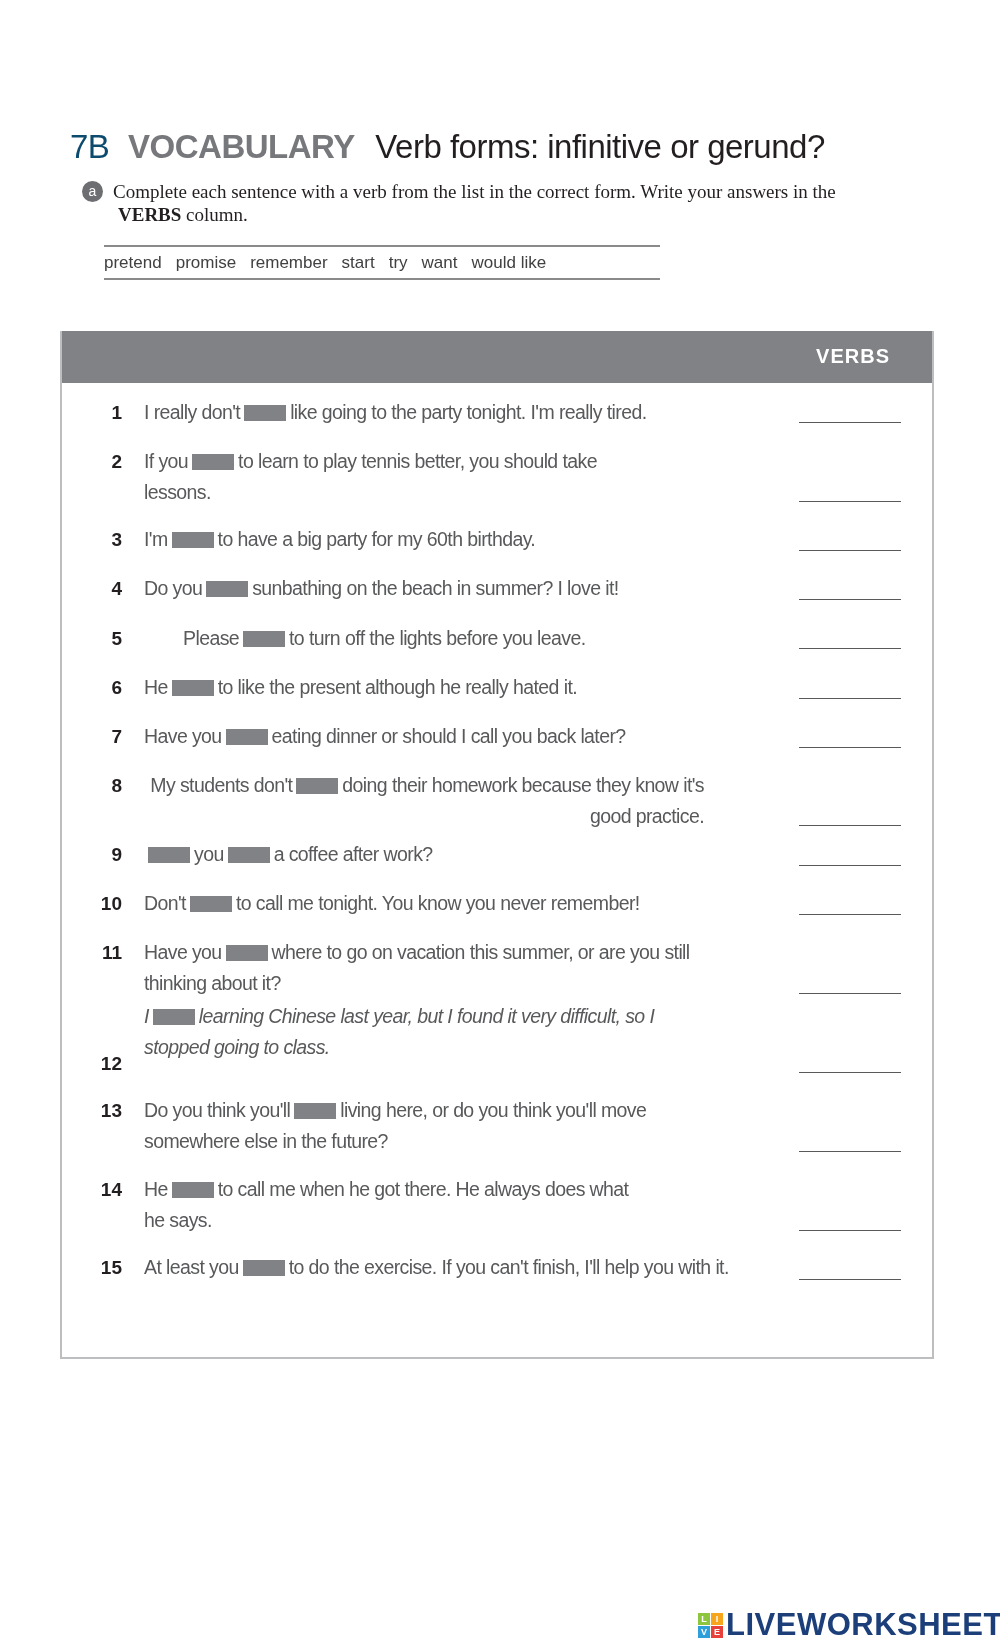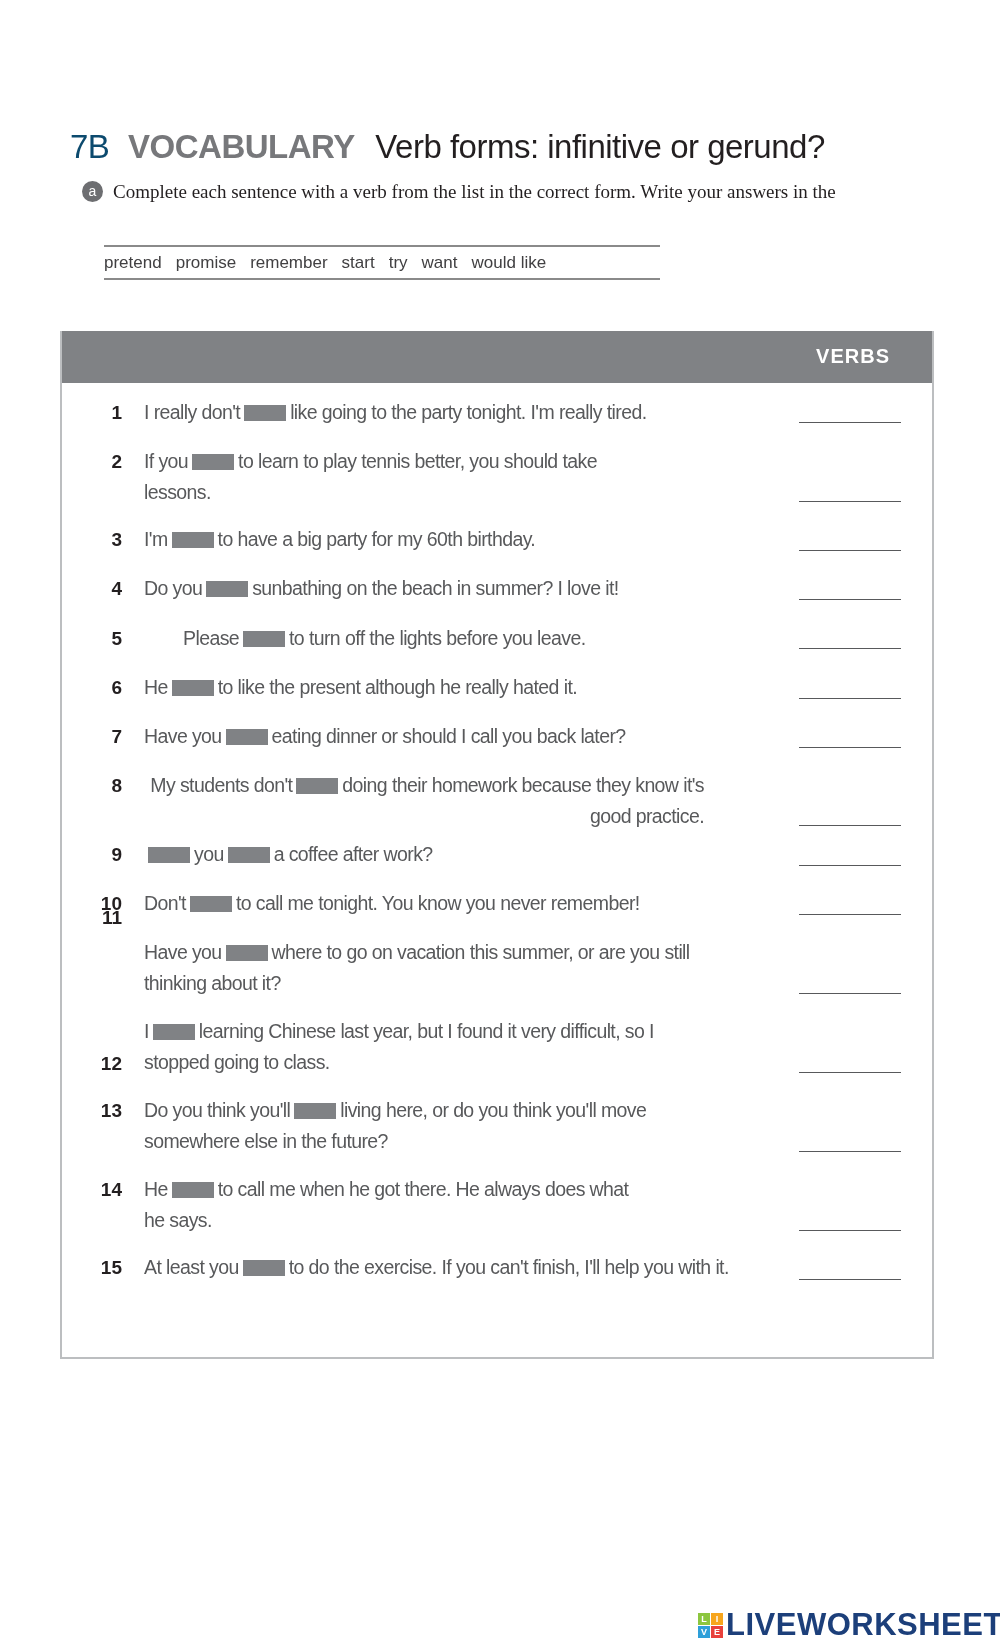--- a/index.html
+++ b/index.html
@@ -31,20 +31,21 @@
 <body>
 
 <div class="title">
   <span class="unit">7B</span>
   <span class="vocab">VOCABULARY</span>
   <span class="topic">Verb forms: infinitive or gerund?</span>
 </div>
 
 <div class="instr">
   <span class="badge">a</span><span>Complete each sentence with a verb from the list in the correct form. Write your answers in the</span>
+  <span class="indent"><b>VERBS</b><span> column.</span></span>
 </div>
 
 <div class="wordbox">
   <div id="wl2"><span>pretend</span><span>promise</span><span>remember</span><span>start</span><span>try</span><span>want</span><span>would like</span></div>
 </div>
 
 <div class="table">
   <div class="thead">
     <span class="col">VERBS</span>
   </div>
@@ -93,27 +94,27 @@
         <span class="num" style="top: 513px;">9</span>
         <div class="txt" style="top: 508px; width: 650px;"><span></span><span class="gap"></span><span>you</span><span class="gap"></span><span>a coffee after work?</span></div>
         <div class="ans" style="top: 534px;"></div>
       </div>
       <div class="row" style="top: 0px;">
         <span class="num" style="top: 562px; text-align: right;">10</span>
         <div class="txt" style="top: 557px; width: 650px;"><span>Don't</span><span class="gap"></span><span>to call me tonight. You know you never remember!</span></div>
         <div class="ans" style="top: 583px;"></div>
       </div>
       <div class="row" style="top: 0px;">
-        <span class="num" style="top: 576px;">11</span>
+        <span class="num" style="top: 611px;">11</span>
         <div class="txt" style="top: 606px; width: 610px;"><span>Have you</span><span class="gap"></span><span>where to go on vacation this summer, or are you still thinking about it?</span></div>
         <div class="ans" style="top: 662px;"></div>
       </div>
       <div class="row" style="top: 0px;">
         <span class="num" style="top: 722px;">12</span>
-        <div class="txt" style="top: 685px; width: 560px;"><span>I</span><span class="gap"></span><span>learning Chinese last year, but I found it very difficult, so I stopped going to class.</span></div>
+        <div class="txt" style="top: 670px; width: 560px; font-style: italic;"><span>I</span><span class="gap"></span><span>learning Chinese last year, but I found it very difficult, so I stopped going to class.</span></div>
         <div class="ans" style="top: 741px;"></div>
       </div>
       <div class="row" style="top: 0px;">
         <span class="num" style="top: 769px;">13</span>
         <div class="txt" style="top: 764px; width: 560px;"><span>Do you think you'll</span><span class="gap"></span><span>living here, or do you think you'll move somewhere else in the future?</span></div>
         <div class="ans" style="top: 820px;"></div>
       </div>
       <div class="row" style="top: 0px;">
         <span class="num" style="top: 848px;">14</span>
         <div class="txt" style="top: 843px; width: 500px;"><span>He</span><span class="gap"></span><span>to call me when he got there. He always does what he says.</span></div>

